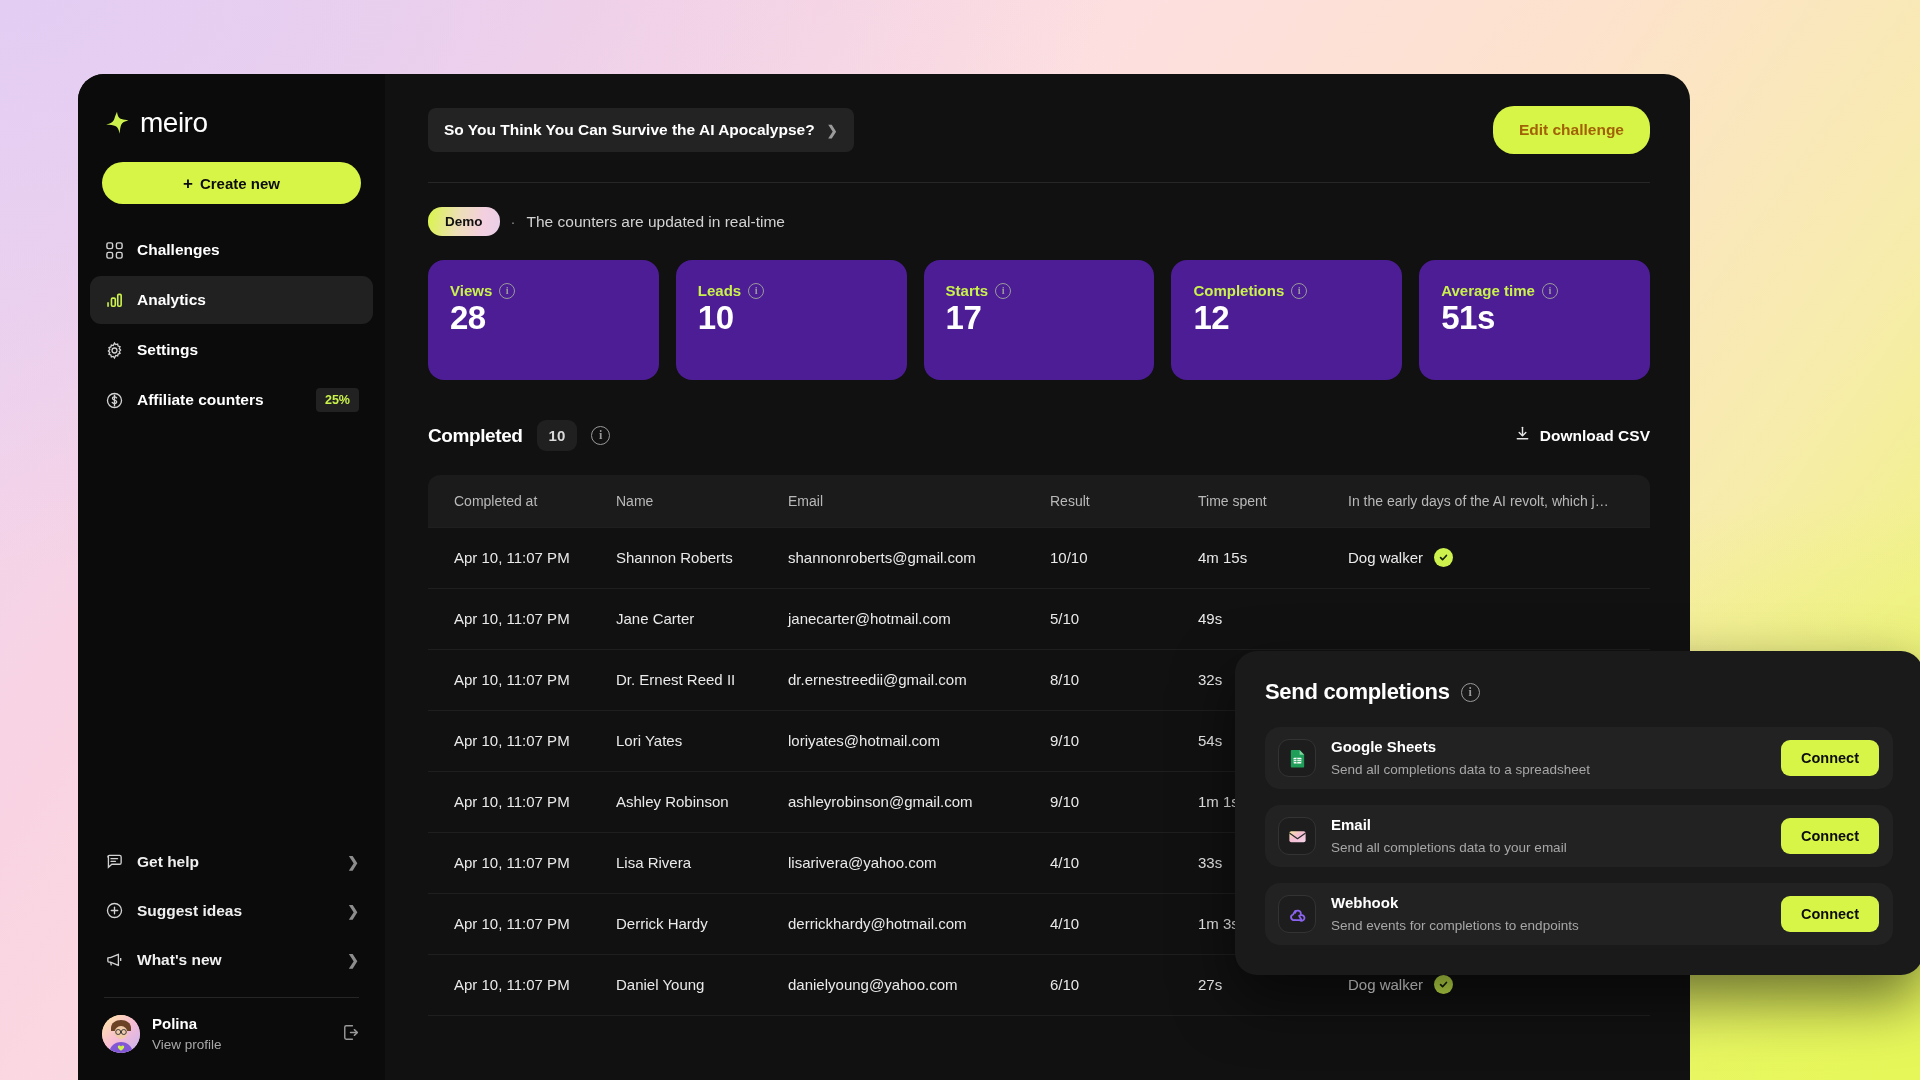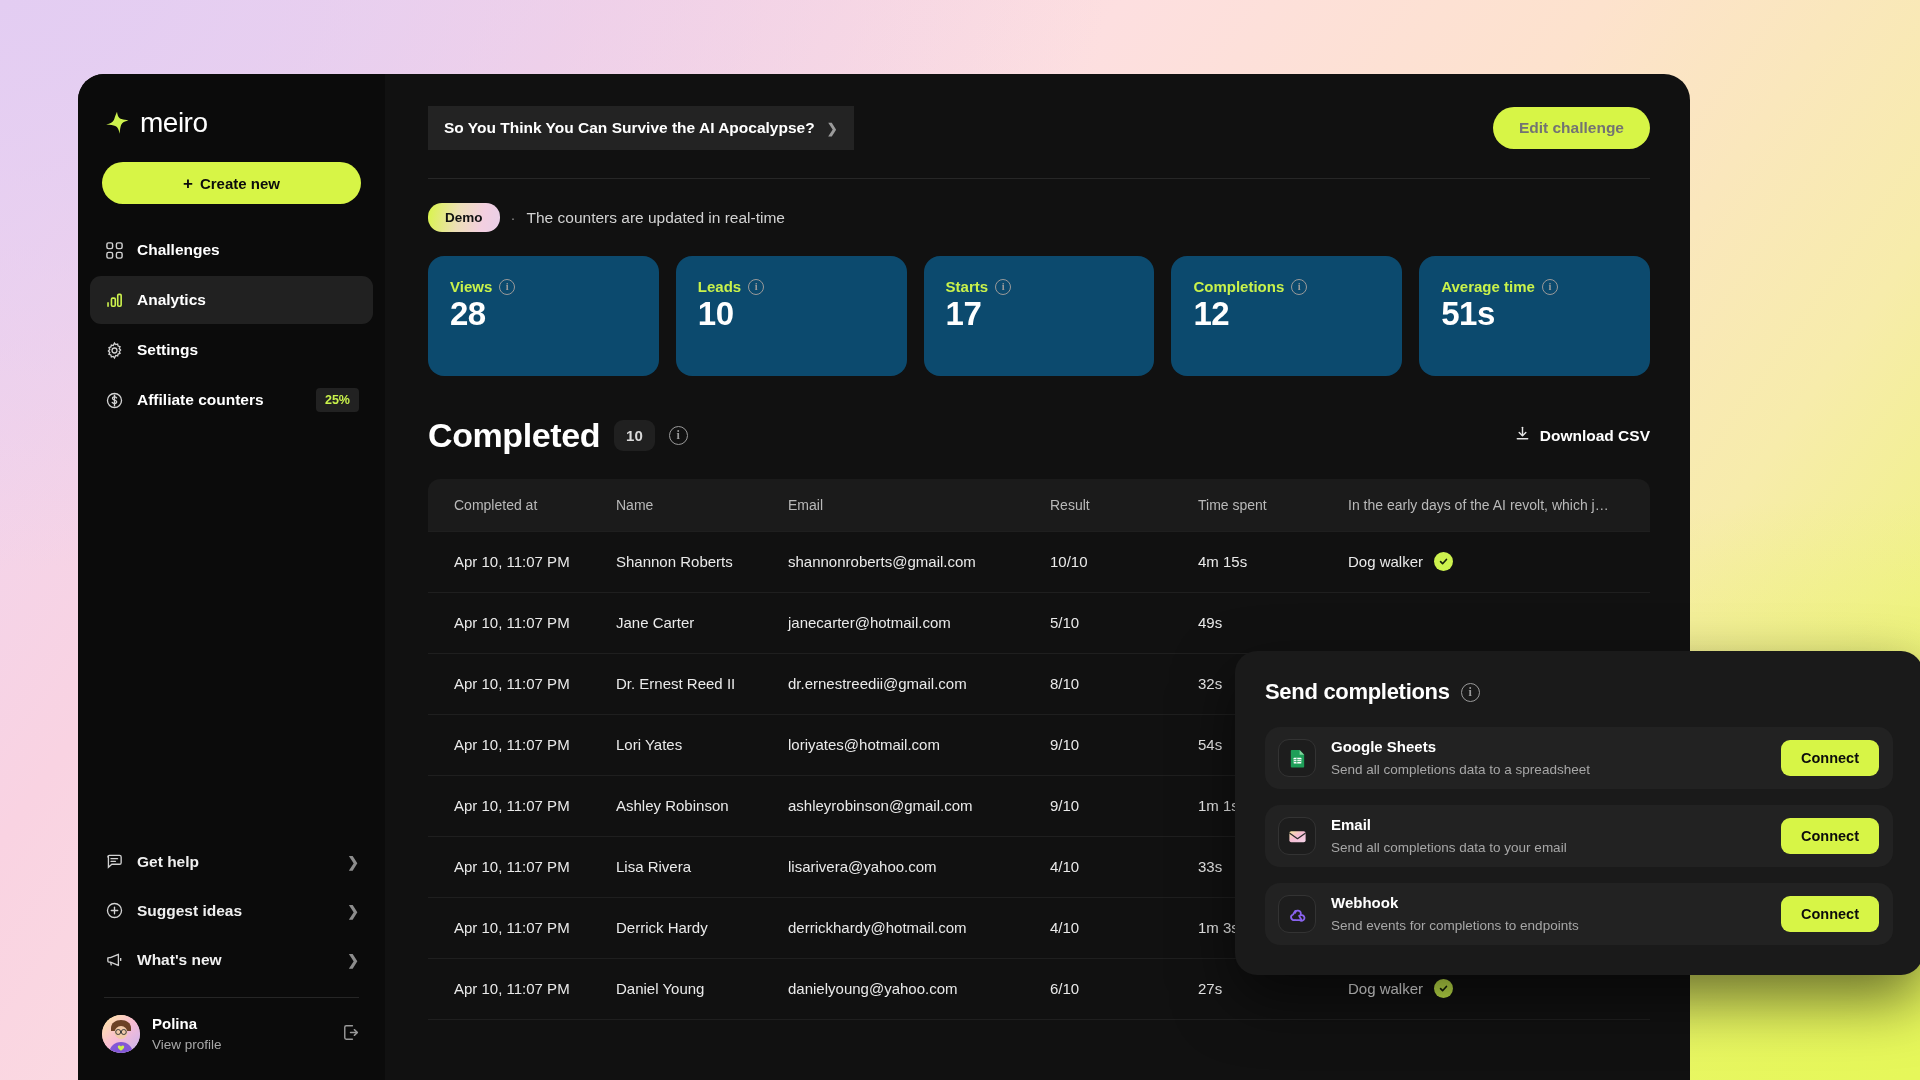--- a/index.html
+++ b/index.html
@@ -82,53 +82,53 @@
   .profile-text { line-height: 1.25; }
   .profile-name { color: #ffffff; font-size: 15px; font-weight: 700; }
   .profile-sub { color: #a9a9a9; font-size: 13.5px; }
   .logout { margin-left: auto; color: #9a9a9a; }
 
   
   .main { flex: 1; position: relative; padding: 0 0 0 0; }
 
   .topbar { display: flex; align-items: center; padding: 32px 40px 0 43px; }
   .challenge-select {
-    background: #232323; border: none; border-radius: 0;
+    background: #232323; border: none; border-radius: 8px;
     height: 44px; padding: 0 16px; display: flex; align-items: center; gap: 12px;
     color: #ffffff; font-size: 15.5px; font-weight: 600; cursor: pointer; font-family: inherit;
   }
   .chev-down { color: #9b9b9b; font-size: 13px; }
   .edit-btn {
-    margin-left: auto; background: #d7f546; color: #737373;
-    border: none; border-radius: 21px; height: 42px; padding: 0 26px;
+    margin-left: auto; background: #d7f546; color: #a16207;
+    border: none; border-radius: 21px; height: 48px; padding: 0 26px;
     font-size: 15.5px; font-weight: 700; cursor: pointer; font-family: inherit;
   }
 
   .hr { height: 1px; background: #272727; margin: 28px 40px 0 43px; }
 
   .demo-row { display: flex; align-items: center; gap: 11px; padding: 24px 0 0 43px; }
   .demo-badge {
     background: linear-gradient(100deg,#d9f548 0%,#eddfb7 42%,#f3cfe0 75%,#e9cfe8 100%);
     color: #111; font-size: 13.5px; font-weight: 700;
     border-radius: 14px; padding: 7px 17px;
   }
   .demo-dot { color: #8c8c8c; font-size: 15px; }
   .demo-note { color: #d2d2d2; font-size: 15.5px; }
 
   .stats { display: flex; gap: 17px; padding: 24px 40px 0 43px; }
   .stat {
-    flex: 1; background: #0c4a6e; border-radius: 16px;
+    flex: 1; background: #4c1d95; border-radius: 16px;
     height: 120px; padding: 22px 22px 0 22px;
   }
   .stat-head { display: flex; align-items: center; gap: 7px; }
   .stat-label { color: #c9f24b; font-size: 15px; font-weight: 700; }
   .stat-value { color: #ffffff; font-size: 33px; font-weight: 700; letter-spacing: -0.5px; }
 
   .section-head { display: flex; align-items: center; gap: 14px; padding: 40px 40px 0 43px; }
-  .section-title { color: #ffffff; font-size: 34px; font-weight: 700; letter-spacing: -0.4px; }
+  .section-title { color: #ffffff; font-size: 19px; font-weight: 700; letter-spacing: -0.4px; }
   .count-pill { background: #202020; color: #d9d9d9; font-size: 15px; font-weight: 600; border-radius: 9px; padding: 7px 12px; }
   .dl-csv { margin-left: auto; display: flex; align-items: center; gap: 9px; color: #ffffff; font-size: 15.5px; font-weight: 600; cursor: pointer; }
 
   
   .table-wrap { margin: 24px 40px 0 43px; }
   table { width: 100%; border-collapse: collapse; table-layout: fixed; }
   thead th {
     background: #1b1b1b; color: #b9b9b9; font-size: 14px; font-weight: 400;
     text-align: left; height: 52px; padding: 0 0 0 26px;
   }

